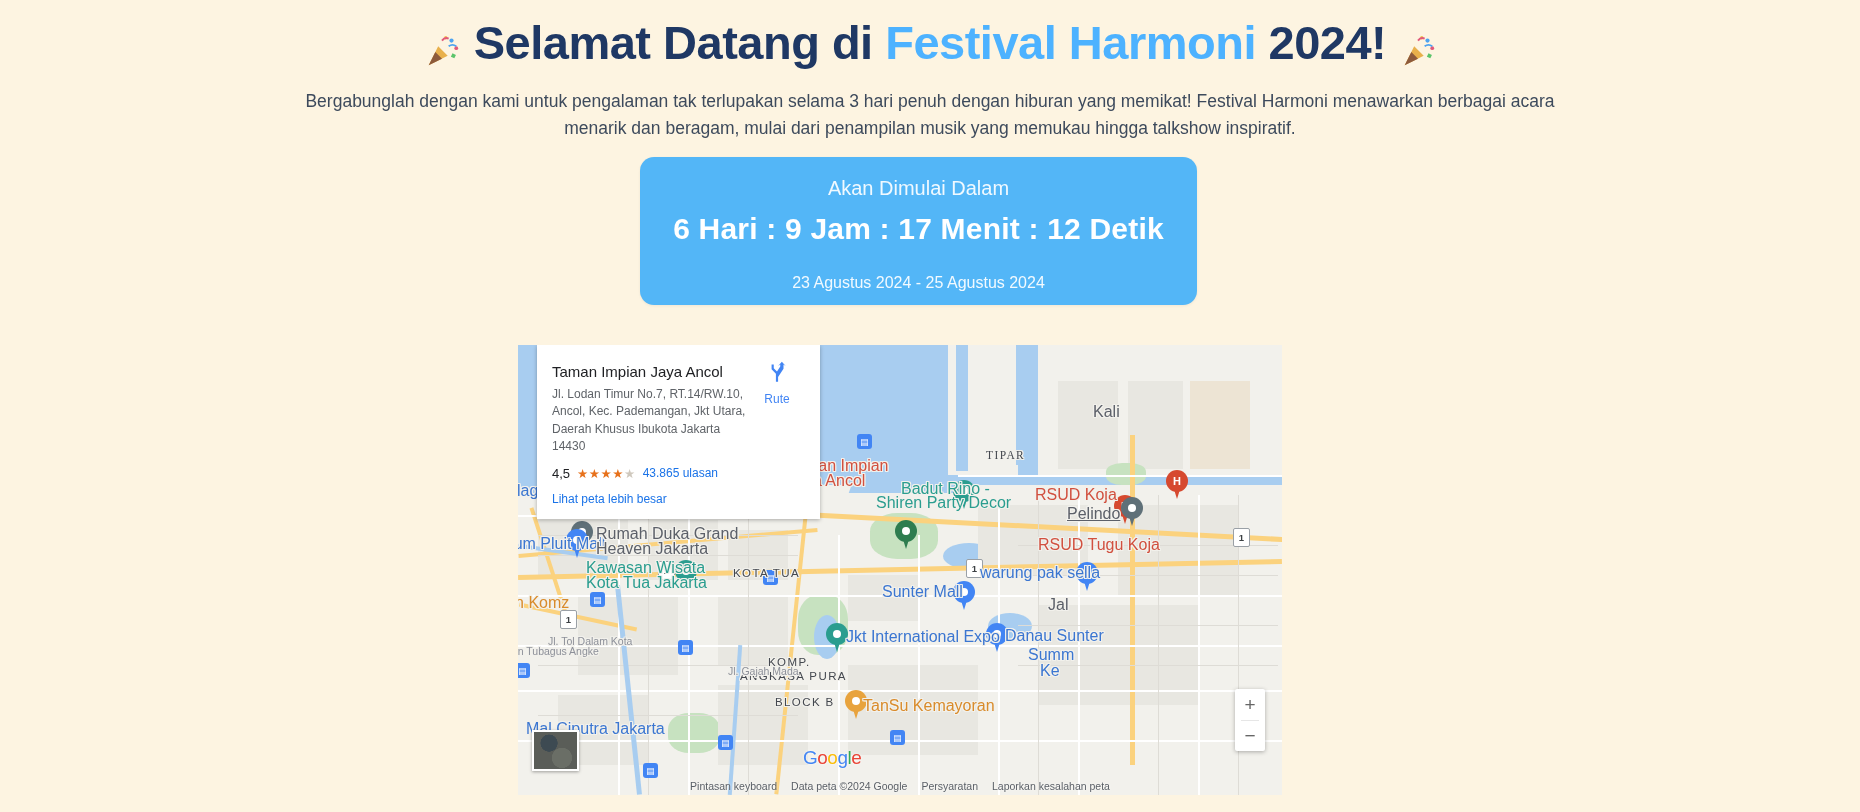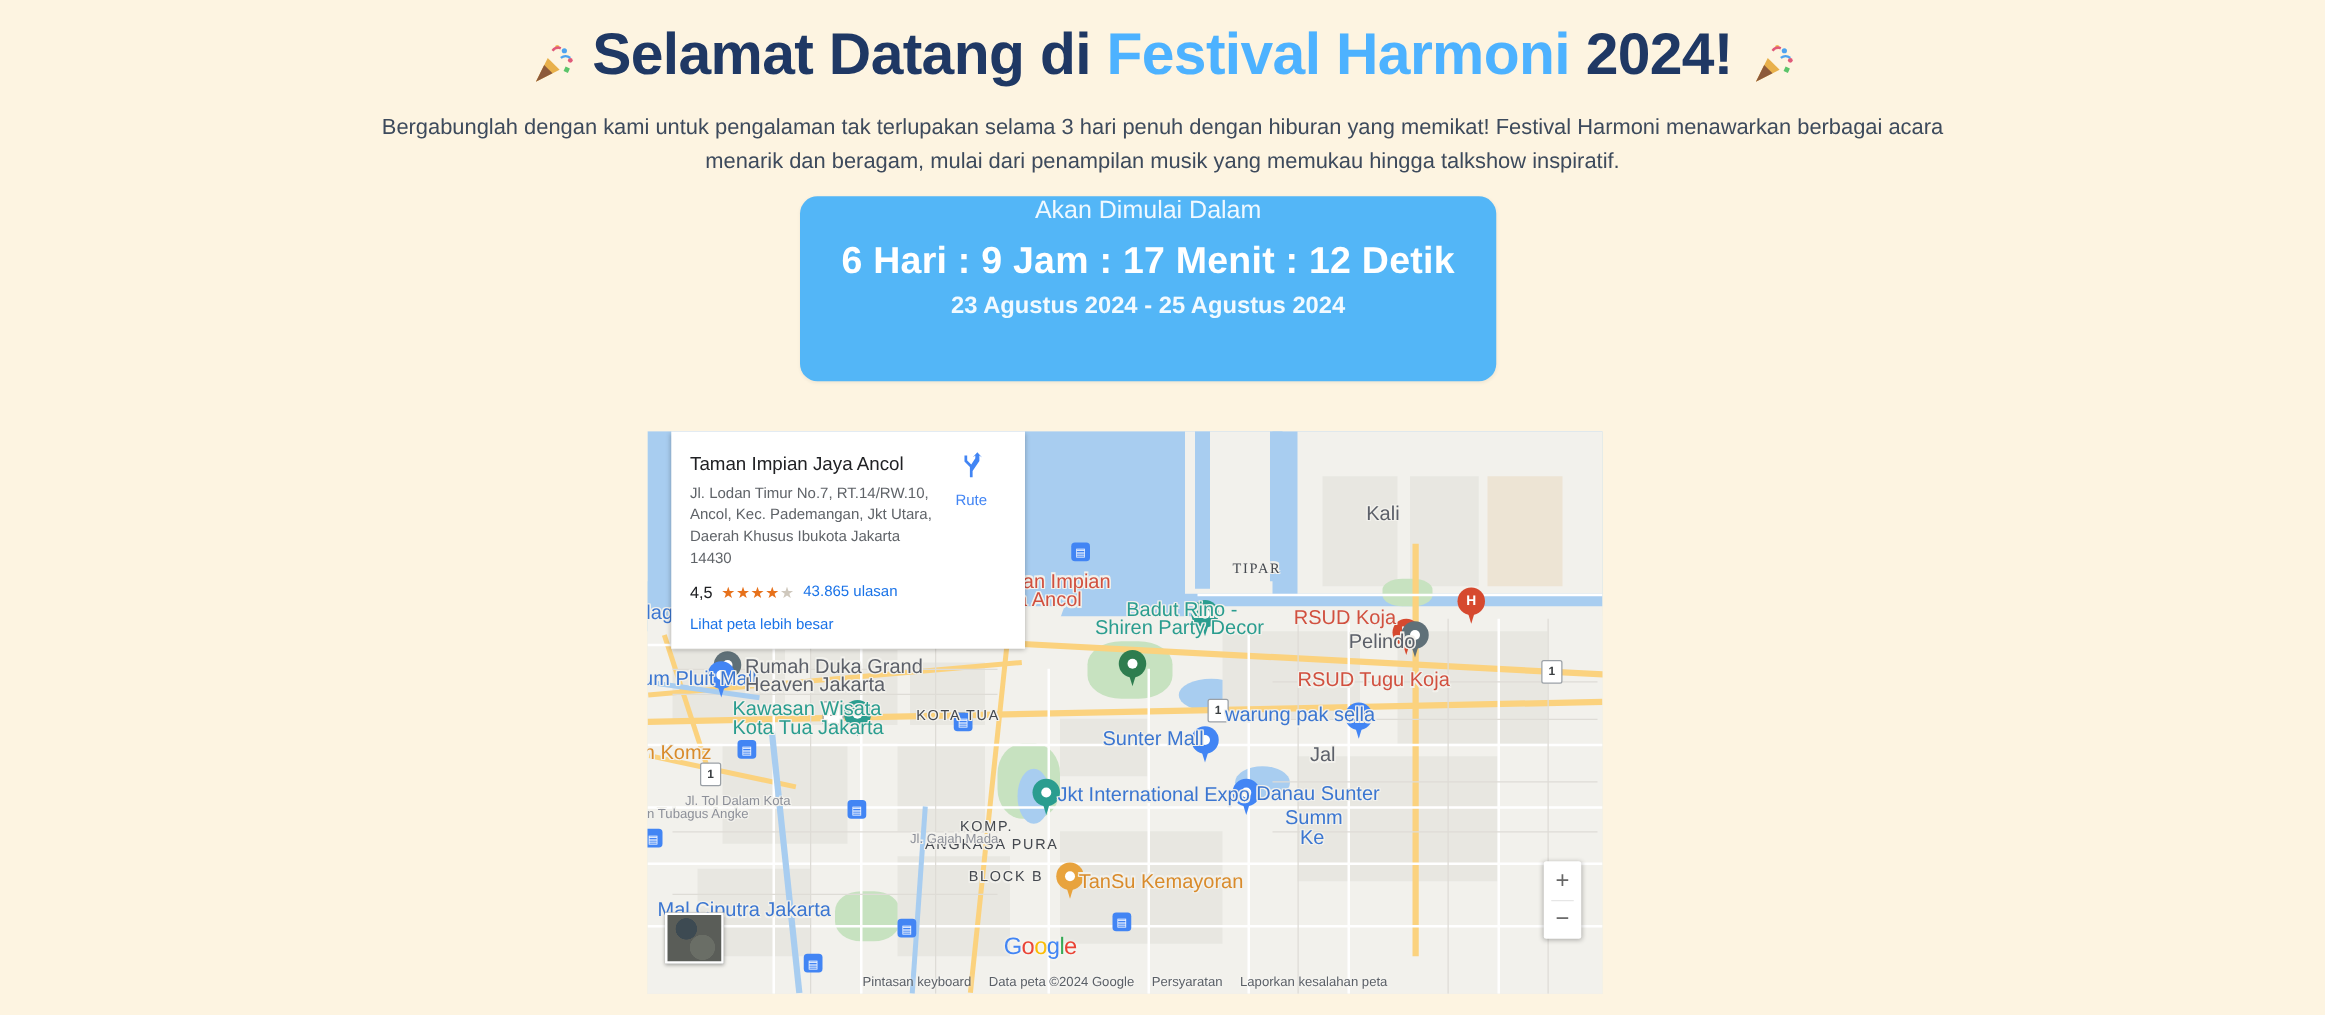--- a/index.html
+++ b/index.html
@@ -39,23 +39,23 @@
   .countdown {
     position: absolute;
     left: 640px; top: 157px;
     width: 557px; height: 148px;
     background: #53b6f7;
     border-radius: 14px;
     color: #fff;
     text-align: center;
     box-shadow: 0 1px 3px rgba(0,0,0,0.06);
   }
-  .cd-label { font-size: 20px; font-weight: 400; color:#f0f9ff; }
+  .cd-label { font-size: 20px; padding-top: 20px; font-weight: 400; color:#f0f9ff; }
   .cd-time  { font-size: 30px; font-weight: 700; margin-top: 12px; letter-spacing: 0.2px; }
-  .cd-dates { font-size: 19px; margin-top: 8px; color:#f2faff;font-weight:bold; }
+  .cd-dates { font-size: 16px; margin-top: 28px; color:#f2faff; }
 
   
   .map-wrap {
     position: absolute;
     left: 518px; top: 345px;
     width: 764px; height: 450px;
     overflow: hidden;
     background: #e9eae4;
   }
   .map-canvas { position:absolute; inset:0; }
@@ -367,21 +367,21 @@
           </div>
         </div>
 
       <div id="labels-layer">
           <div class="lbl blue" style="left: 172px; top: 30px;">Dermaga</div>
           <div class="lbl gray" style="left: 575px; top: 58px;">Kali</div>
           <div class="lbl dark" style="left: 468px; top: 104px; font-family: Liberation Serif, serif;">TIPAR</div>
           <div class="lbl red" style="left: 517px; top: 141px;">RSUD Koja</div>
           <div class="lbl teal" style="left: 383px; top: 135px;">Badut Rino -</div>
           <div class="lbl teal" style="left: 358px; top: 149px;">Shiren Party Decor</div>
-          <div class="lbl gray" style="left: 561px; top: 160px;">Pelindo</div>
+          <div class="lbl gray" style="left: 549px; top: 160px; text-decoration: underline;">Pelindo</div>
           <div class="lbl blue" style="left: -54px; top: 137px;">Pluit Village Mall</div>
           <div class="lbl red" style="left: 270px; top: 112px;">Taman Impian</div>
           <div class="lbl red" style="left: 270px; top: 127px;">Jaya Ancol</div>
           <div class="lbl red" style="left: 520px; top: 191px; text-align: right;">RSUD Tugu Koja</div>
           <div class="lbl blue" style="left: -55px; top: 190px;">Emporium Pluit Mall</div>
           <div class="lbl gray" style="left: 78px; top: 180px;">Rumah Duka Grand</div>
           <div class="lbl gray" style="left: 78px; top: 195px;">Heaven Jakarta</div>
           <div class="lbl blue" style="left: 462px; top: 219px;">warung pak sella</div>
           <div class="lbl teal" style="left: 68px; top: 214px;">Kawasan Wisata</div>
           <div class="lbl teal" style="left: 68px; top: 229px;">Kota Tua Jakarta</div>

